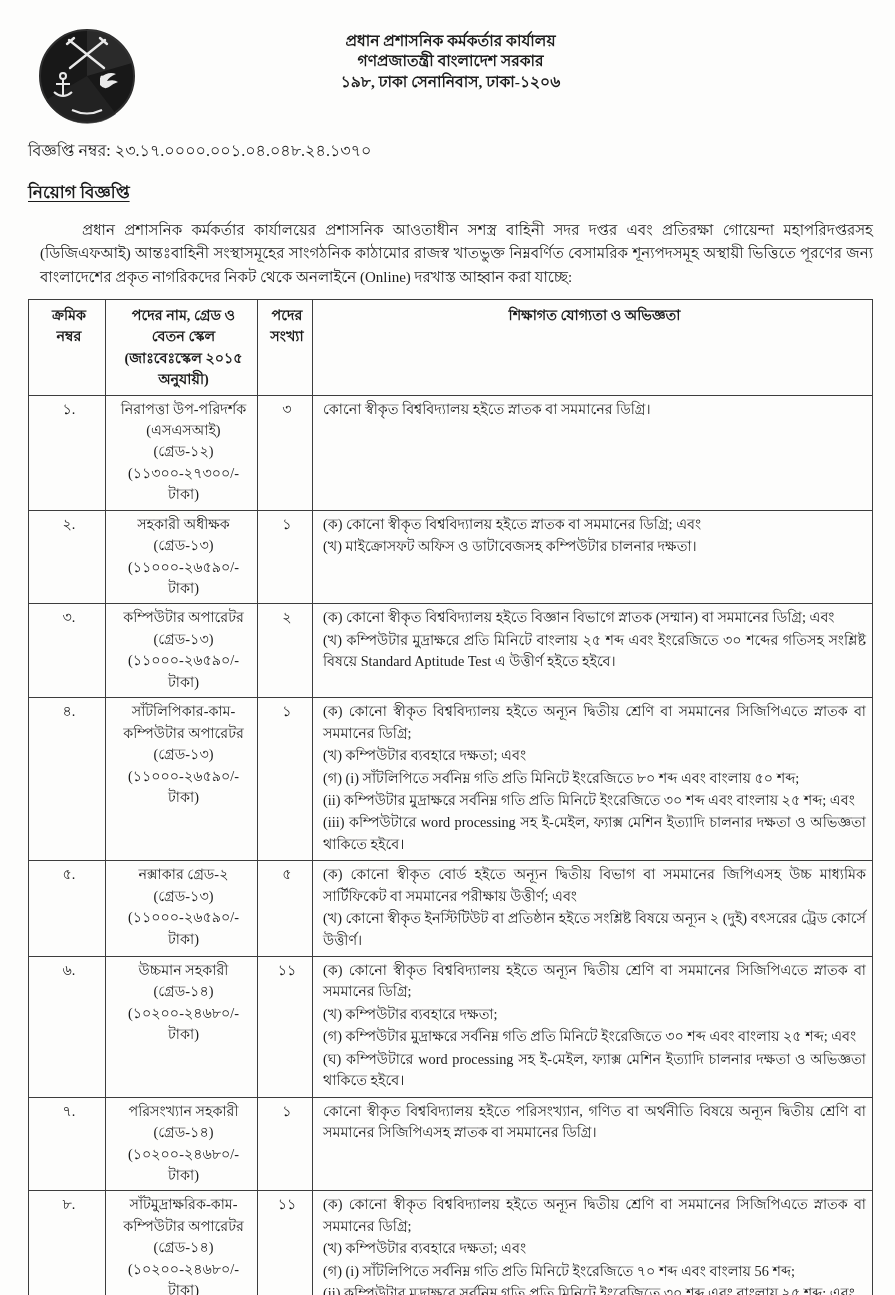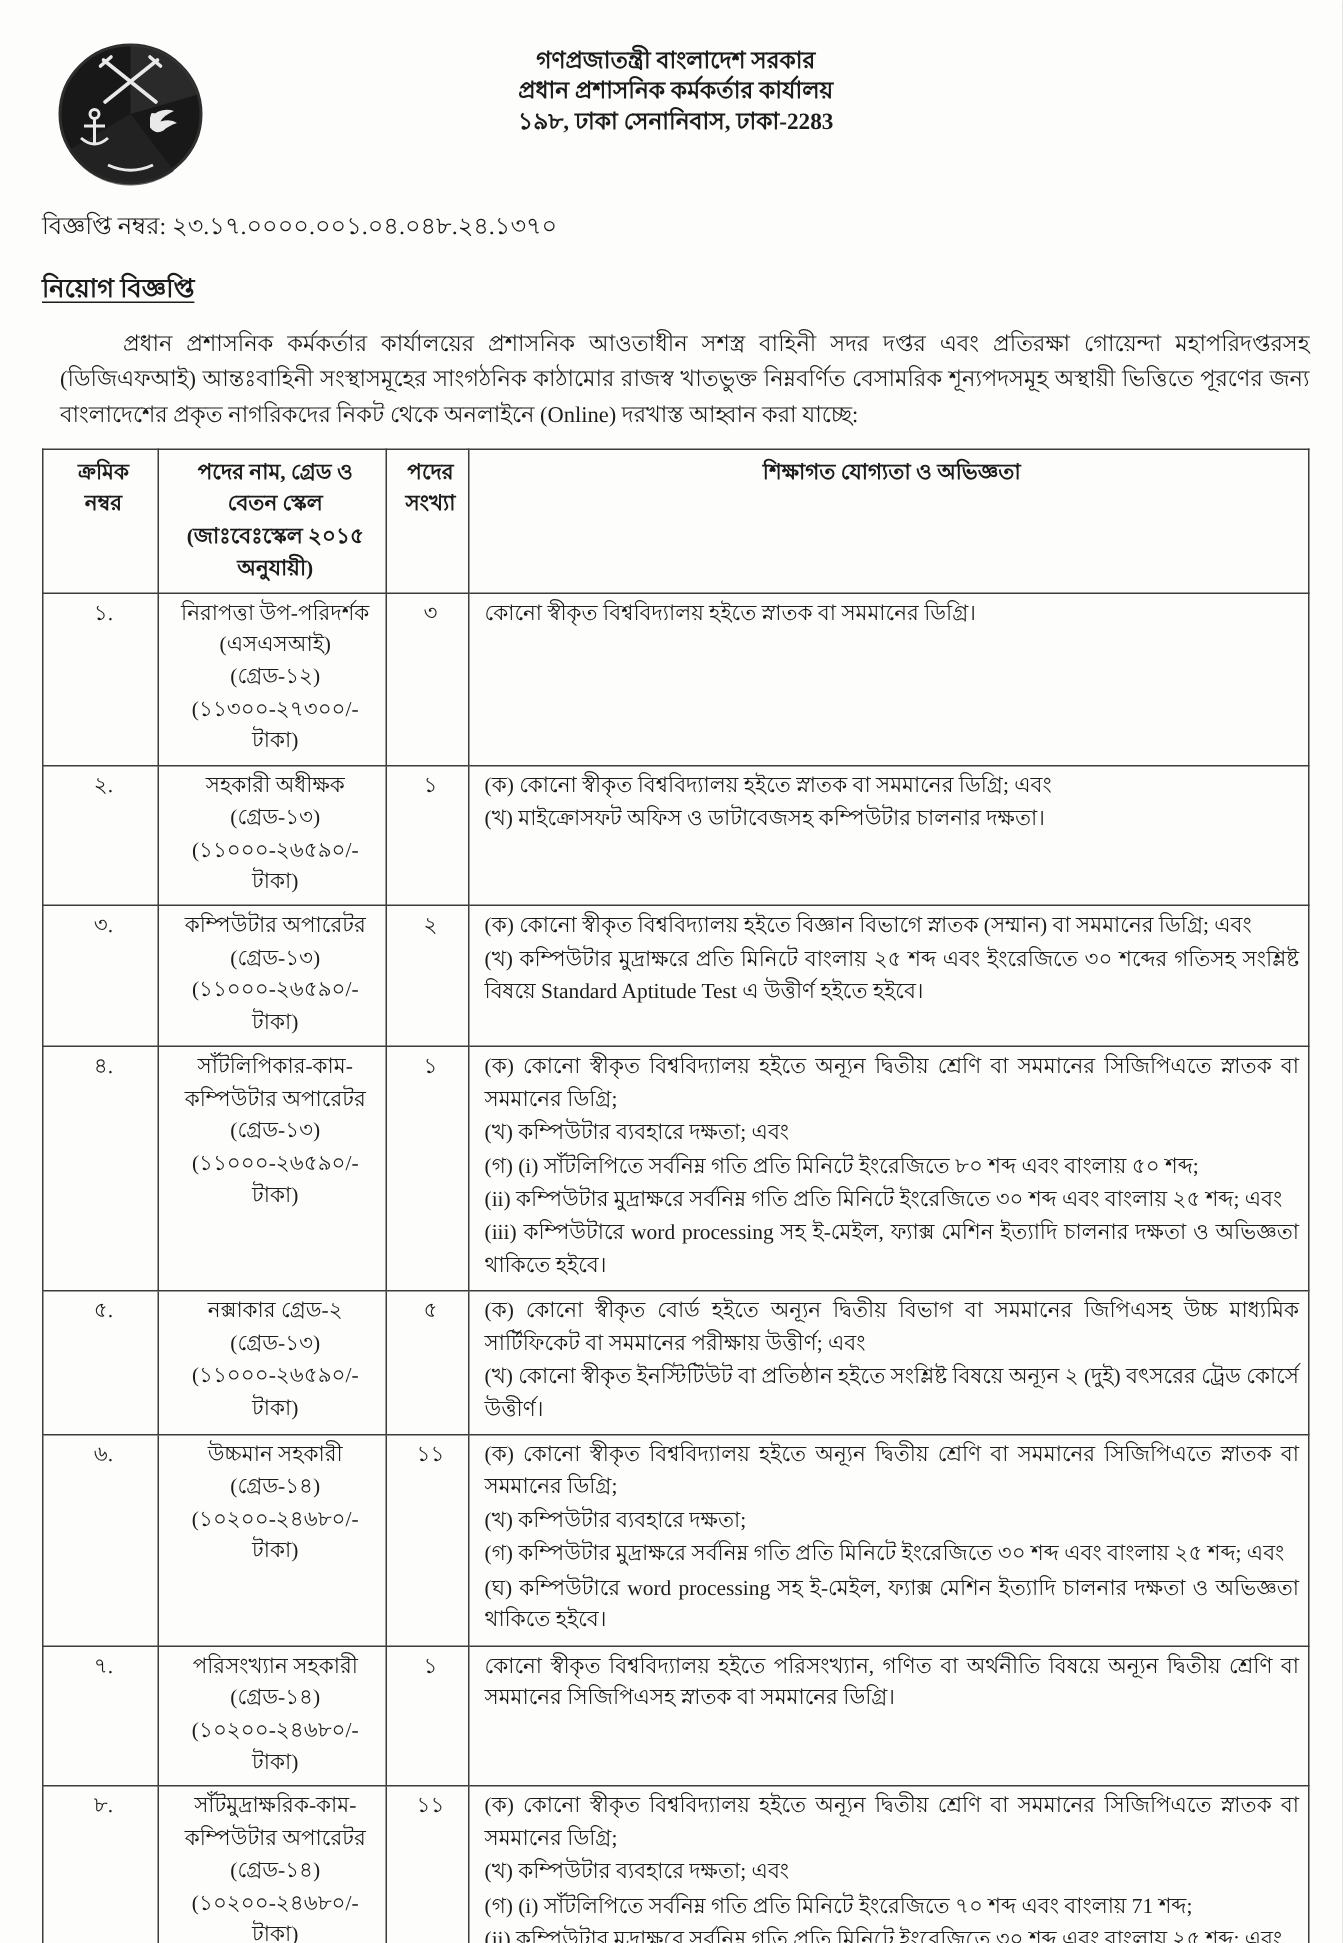--- a/index.html
+++ b/index.html
@@ -92,23 +92,23 @@
       </g>
 
       <g fill="#e9e9e9">
         <path d="M64 50 q8 -7 16 -4 q-7 3 -9 7 q7 -2 11 1 q-6 2 -9 5 q-5 3 -9 -2 z"></path>
         <circle cx="66" cy="49" r="1.6"></circle>
       </g>
 
       <path d="M36 82 q15 7 30 0" stroke="#e9e9e9" stroke-width="2" fill="none"></path>
     </svg>
     <div class="org-block">
+      <div>প্রধান প্রশাসনিক কর্মকর্তার কার্যালয়</div>
       <div>গণপ্রজাতন্ত্রী বাংলাদেশ সরকার</div>
-      <div>প্রধান প্রশাসনিক কর্মকর্তার কার্যালয়</div>
-      <div>১৯৮, ঢাকা সেনানিবাস, ঢাকা-2283</div>
+      <div>১৯৮, ঢাকা সেনানিবাস, ঢাকা-১২০৬</div>
     </div>
   </div>
 
   <div class="meta-line">
     <span>বিজ্ঞপ্তি নম্বর: ২৩.১৭.০০০০.০০১.০৪.০৪৮.২৪.১৩৭০</span>
   </div>
 
   <div class="notice-title">নিয়োগ বিজ্ঞপ্তি</div>
 
   <p class="intro">প্রধান প্রশাসনিক কর্মকর্তার কার্যালয়ের প্রশাসনিক আওতাধীন সশস্ত্র বাহিনী সদর দপ্তর এবং প্রতিরক্ষা গোয়েন্দা মহাপরিদপ্তরসহ (ডিজিএফআই) আন্তঃবাহিনী সংস্থাসমূহের সাংগঠনিক কাঠামোর রাজস্ব খাতভুক্ত নিম্নবর্ণিত বেসামরিক শূন্যপদসমূহ অস্থায়ী ভিত্তিতে পূরণের জন্য বাংলাদেশের প্রকৃত নাগরিকদের নিকট থেকে অনলাইনে (Online) দরখাস্ত আহ্বান করা যাচ্ছে:</p>
@@ -195,21 +195,21 @@
             <div class="qline">কোনো স্বীকৃত বিশ্ববিদ্যালয় হইতে পরিসংখ্যান, গণিত বা অর্থনীতি বিষয়ে অন্যূন দ্বিতীয় শ্রেণি বা সমমানের সিজিপিএসহ স্নাতক বা সমমানের ডিগ্রি।</div>
           </td>
         </tr>
         <tr>
           <td class="c-serial">৮.</td>
           <td class="c-post">সাঁটমুদ্রাক্ষরিক-কাম-কম্পিউটার অপারেটর (গ্রেড-১৪) (১০২০০-২৪৬৮০/- টাকা)</td>
           <td class="c-count">১১</td>
           <td class="c-qual">
             <div class="qline">(ক) কোনো স্বীকৃত বিশ্ববিদ্যালয় হইতে অন্যূন দ্বিতীয় শ্রেণি বা সমমানের সিজিপিএতে স্নাতক বা সমমানের ডিগ্রি;</div>
             <div class="qline">(খ) কম্পিউটার ব্যবহারে দক্ষতা; এবং</div>
-            <div class="qline">(গ) (i) সাঁটলিপিতে সর্বনিম্ন গতি প্রতি মিনিটে ইংরেজিতে ৭০ শব্দ এবং বাংলায় 71 শব্দ;</div>
+            <div class="qline">(গ) (i) সাঁটলিপিতে সর্বনিম্ন গতি প্রতি মিনিটে ইংরেজিতে ৭০ শব্দ এবং বাংলায় 56 শব্দ;</div>
             <div class="qline">(ii) কম্পিউটার মুদ্রাক্ষরে সর্বনিম্ন গতি প্রতি মিনিটে ইংরেজিতে ৩০ শব্দ এবং বাংলায় ২৫ শব্দ; এবং</div>
             <div class="qline">(iii) কম্পিউটারে word processing সহ ই-মেইল, ফ্যাক্স মেশিন ইত্যাদি চালনার দক্ষতা ও অভিজ্ঞতা থাকিতে হইবে।</div>
           </td>
         </tr>
       </tbody>
   </table>
 
 </div>
 
 </body></html>

